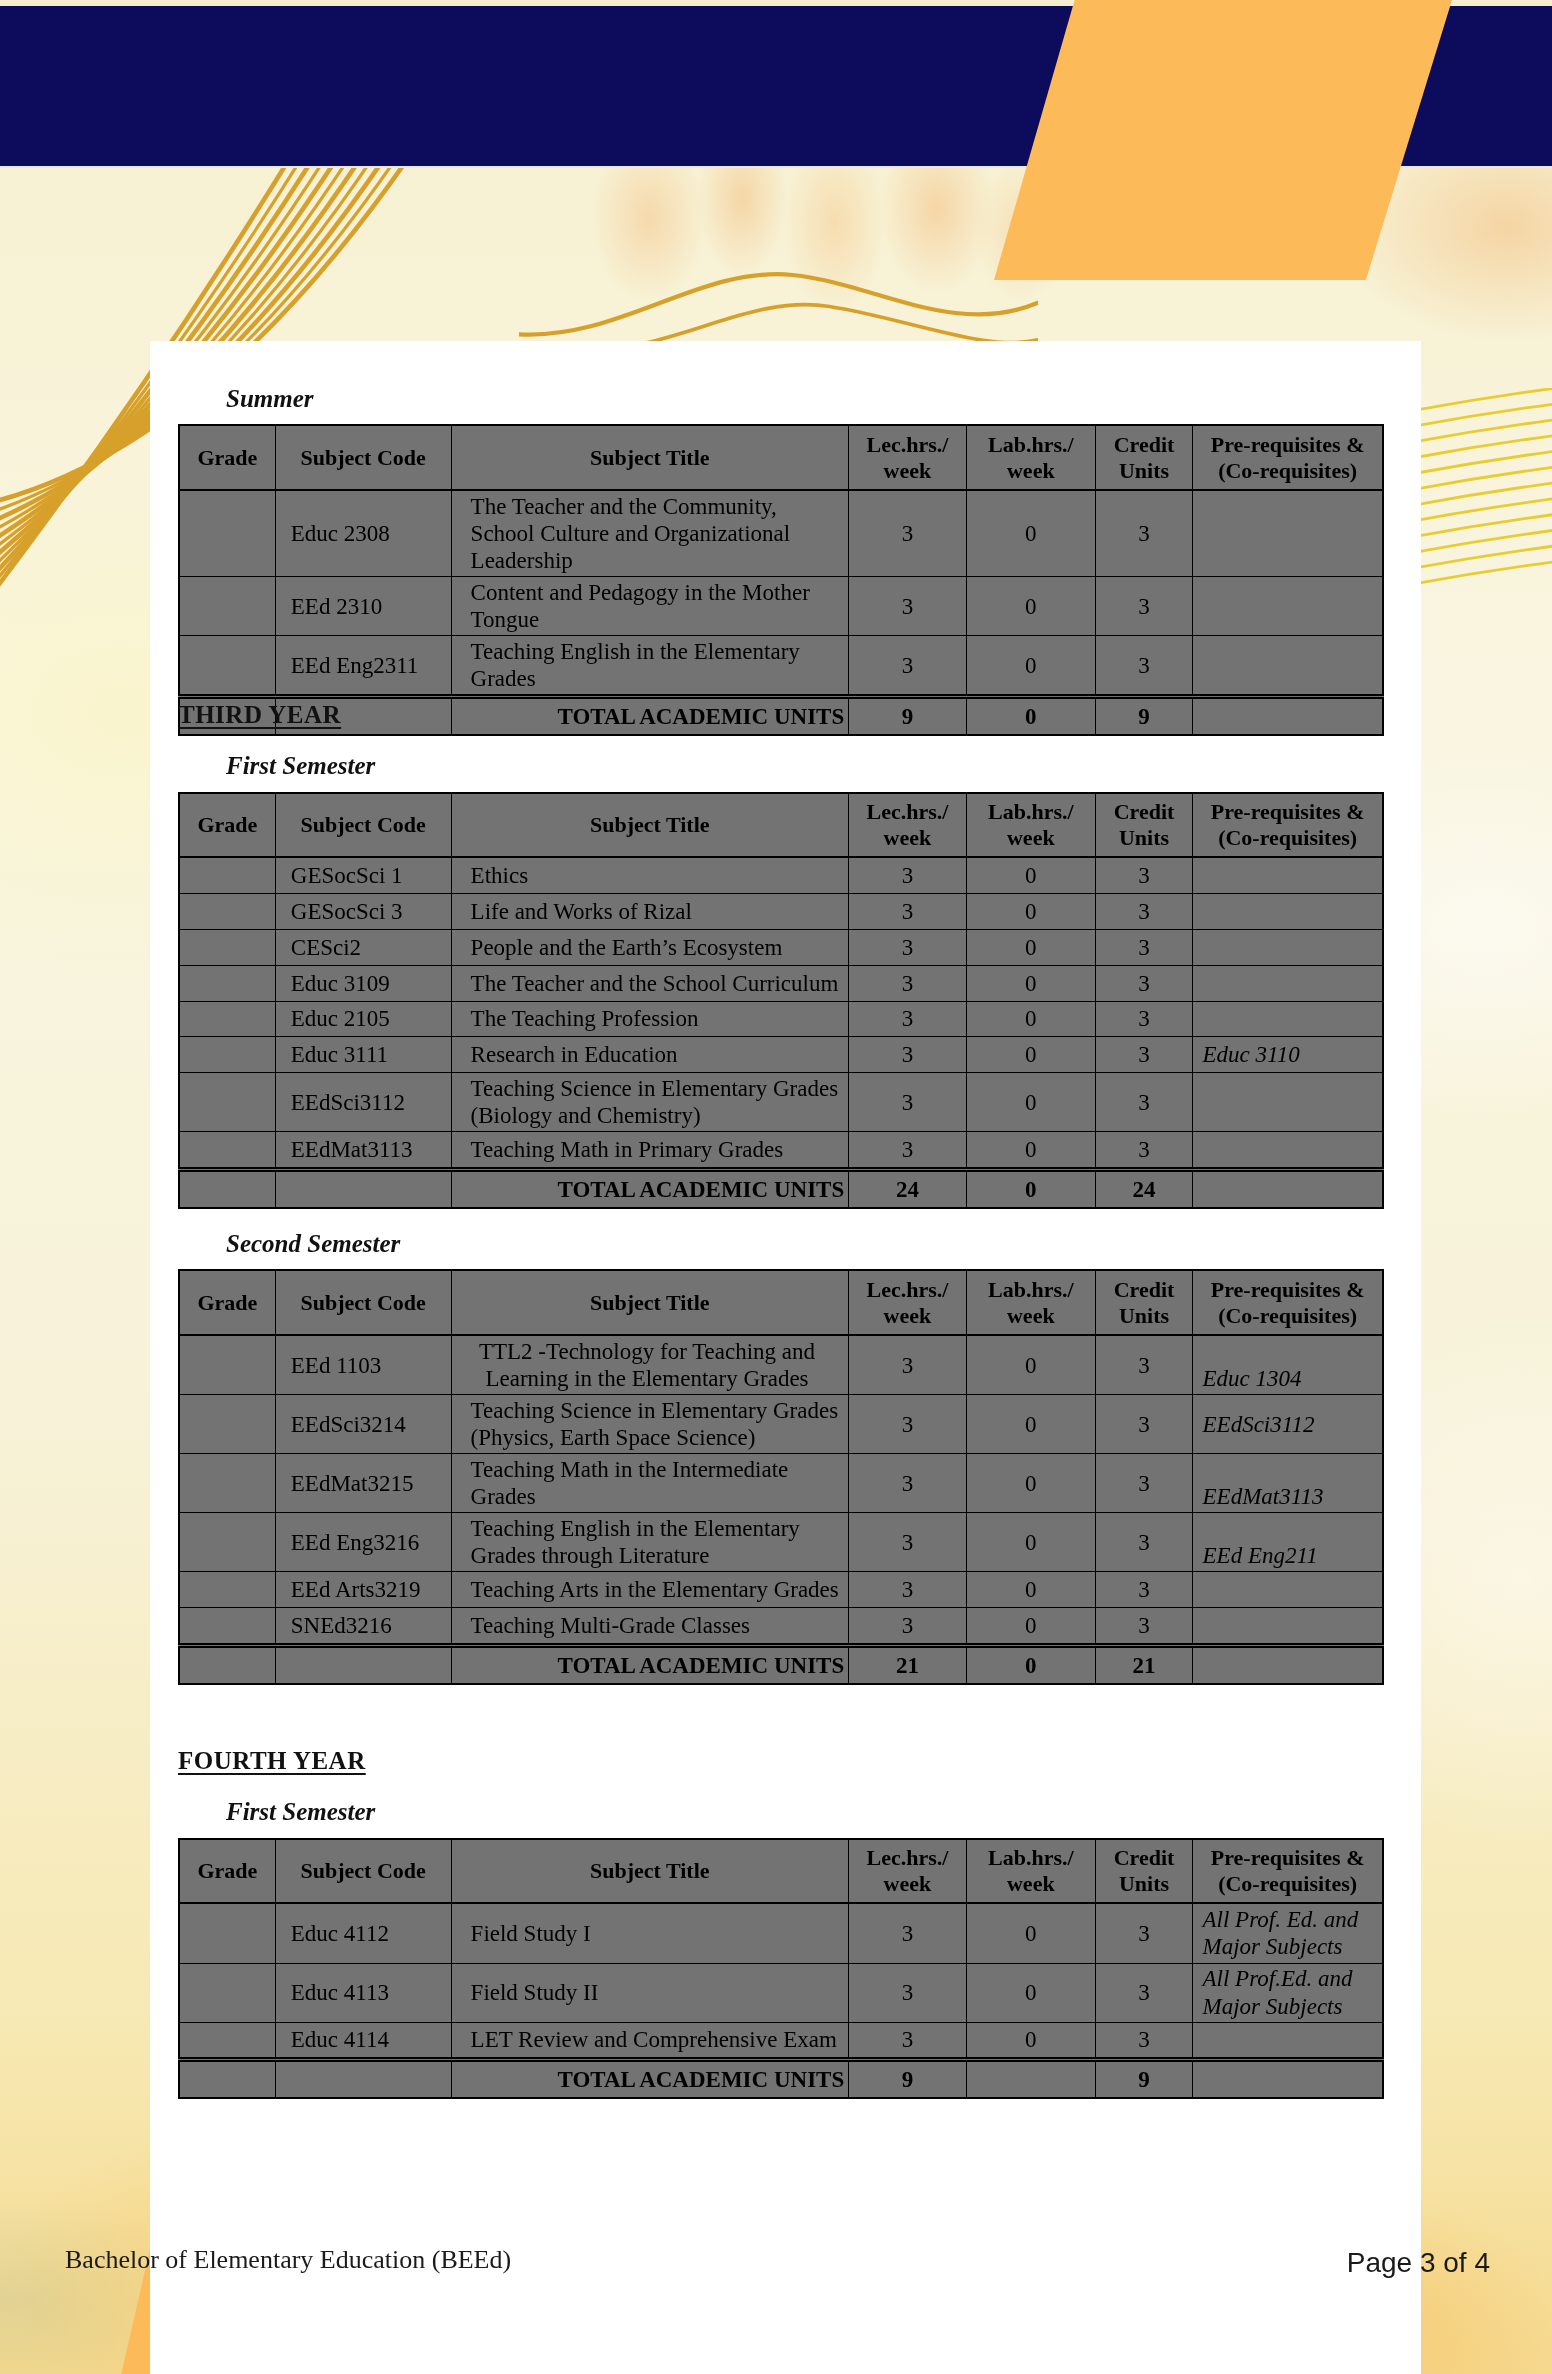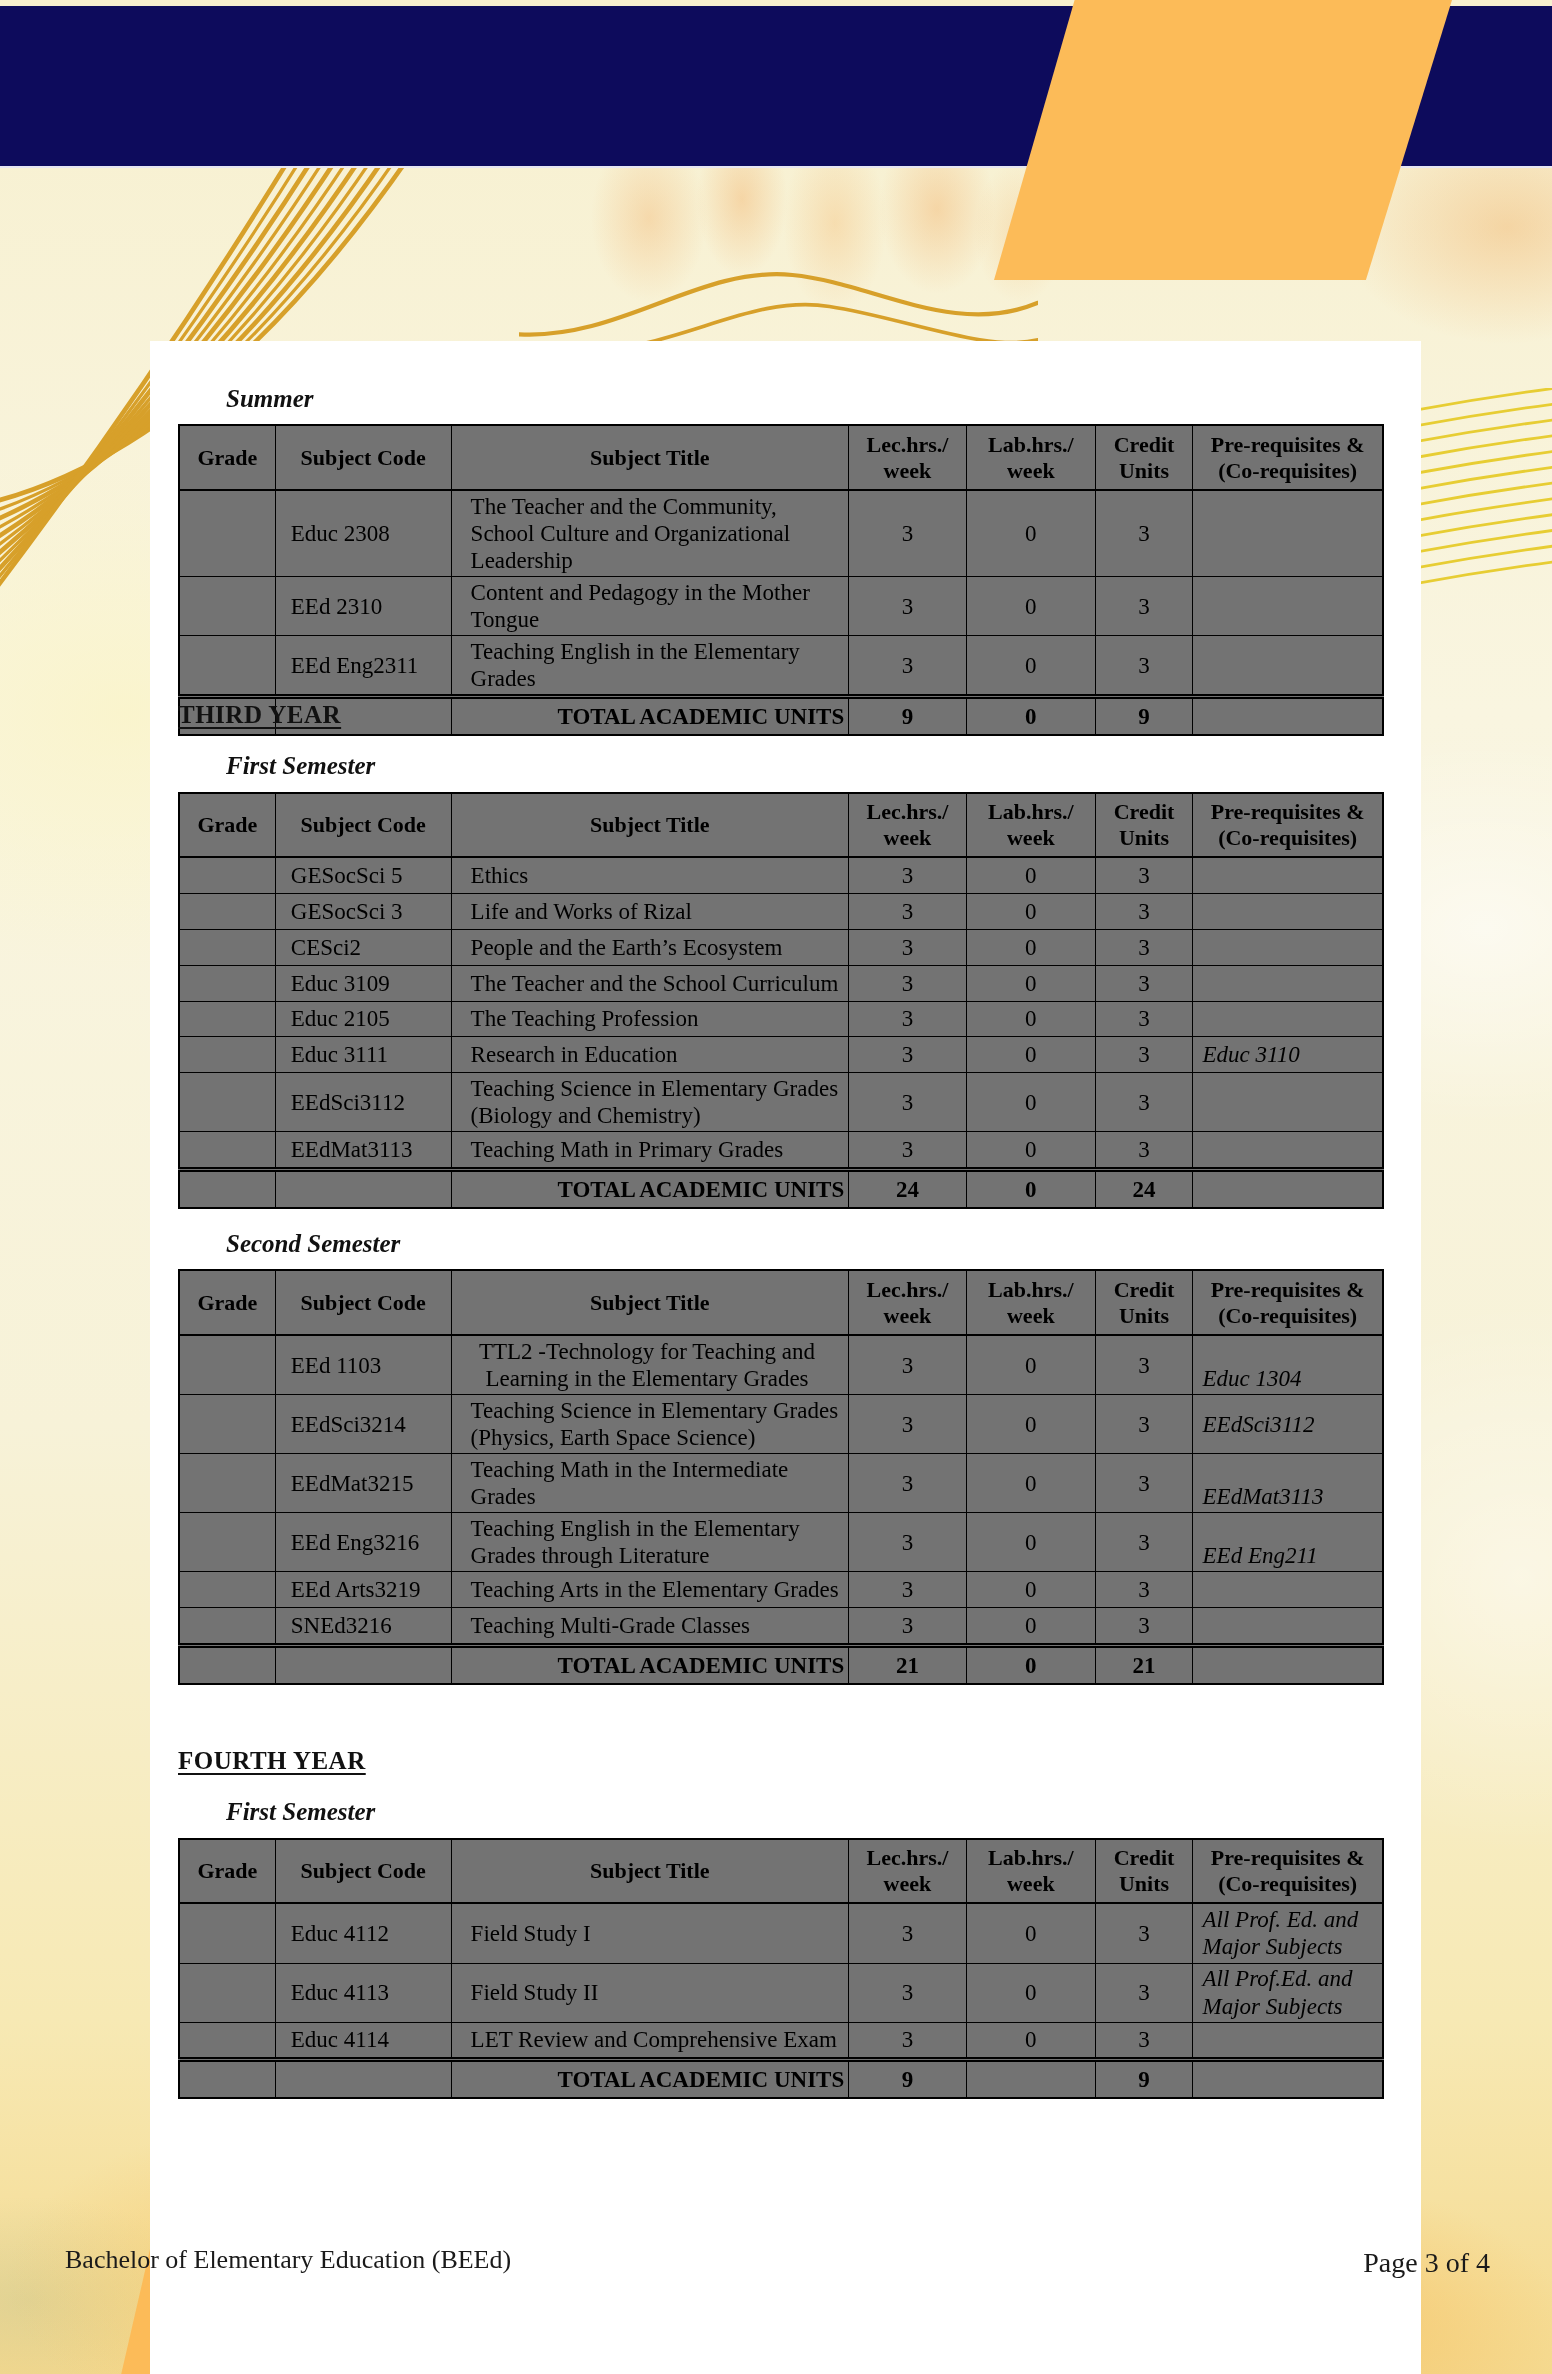--- a/index.html
+++ b/index.html
@@ -50,21 +50,21 @@
   .ctable td.c-code{text-align:left;padding-left:15px;}
   .ctable td.c-title{text-align:left;padding-left:19px;}
   .ctable td.c-prereq{text-align:left;padding-left:9.3px;font-style:italic;}
   .ctable td.ta-center{text-align:center;padding-left:1.9px;}
   .ctable td.va-top{vertical-align:top;}
   .ctable td.va-bottom{vertical-align:bottom;}
   .total-row td{font-weight:bold;border-top:5.6px double #000;}
   .total-row td.c-title{text-align:right;padding-right:3.7px;}
 
   .footer-left{position:absolute;left:65px;top:2245px;font-size:26px;font-family:"Liberation Serif",serif;color:#1a1a1a;z-index:7;}
-  .footer-right{position:absolute;right:63px;top:2247px;font-size:28px;font-family:Liberation Serif, serif;color:#1a1a1a;z-index:7;}
+  .footer-right{position:absolute;right:63px;top:2247px;font-size:28px;font-family:Liberation Sans, sans-serif;color:#1a1a1a;z-index:7;}
 </style>
 </head>
 <body>
 
 <div class="page">
 
   <div class="navy-band"></div>
   <div class="orange-top"></div>
   <div class="orange-bottom"></div>
 
@@ -202,21 +202,21 @@
 week</th>
               <th>Credit
 Units</th>
               <th>Pre-requisites &amp;
 (Co-requisites)</th>
             </tr>
           </thead>
         <tbody>
             <tr>
               <td class="c-grade"></td>
-              <td class="c-code">GESocSci 5</td>
+              <td class="c-code">GESocSci 1</td>
               <td class="c-title">Ethics</td>
               <td class="c-num">3</td>
               <td class="c-num">0</td>
               <td class="c-num">3</td>
               <td class="c-prereq"></td>
             </tr>
             <tr>
               <td class="c-grade"></td>
               <td class="c-code">GESocSci 3</td>
               <td class="c-title">Life and Works of Rizal</td>

